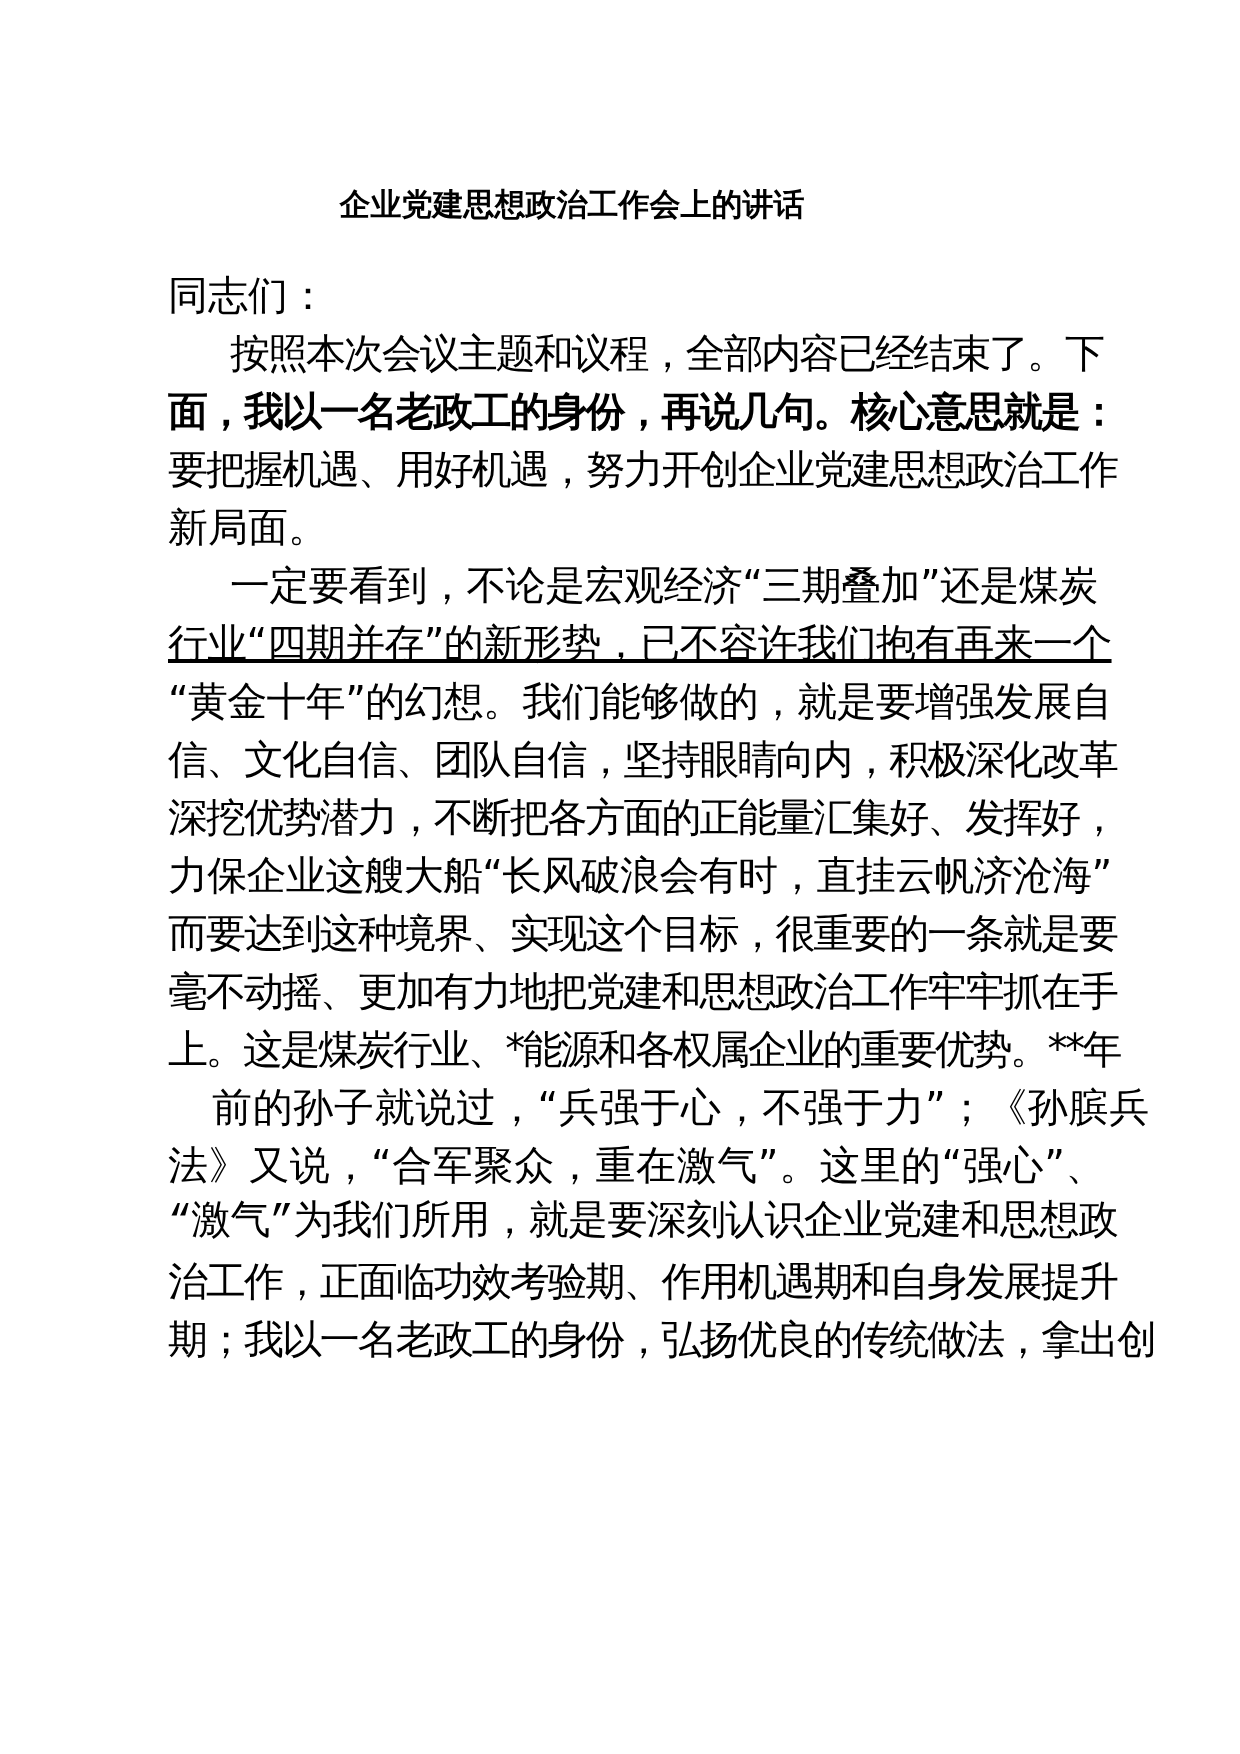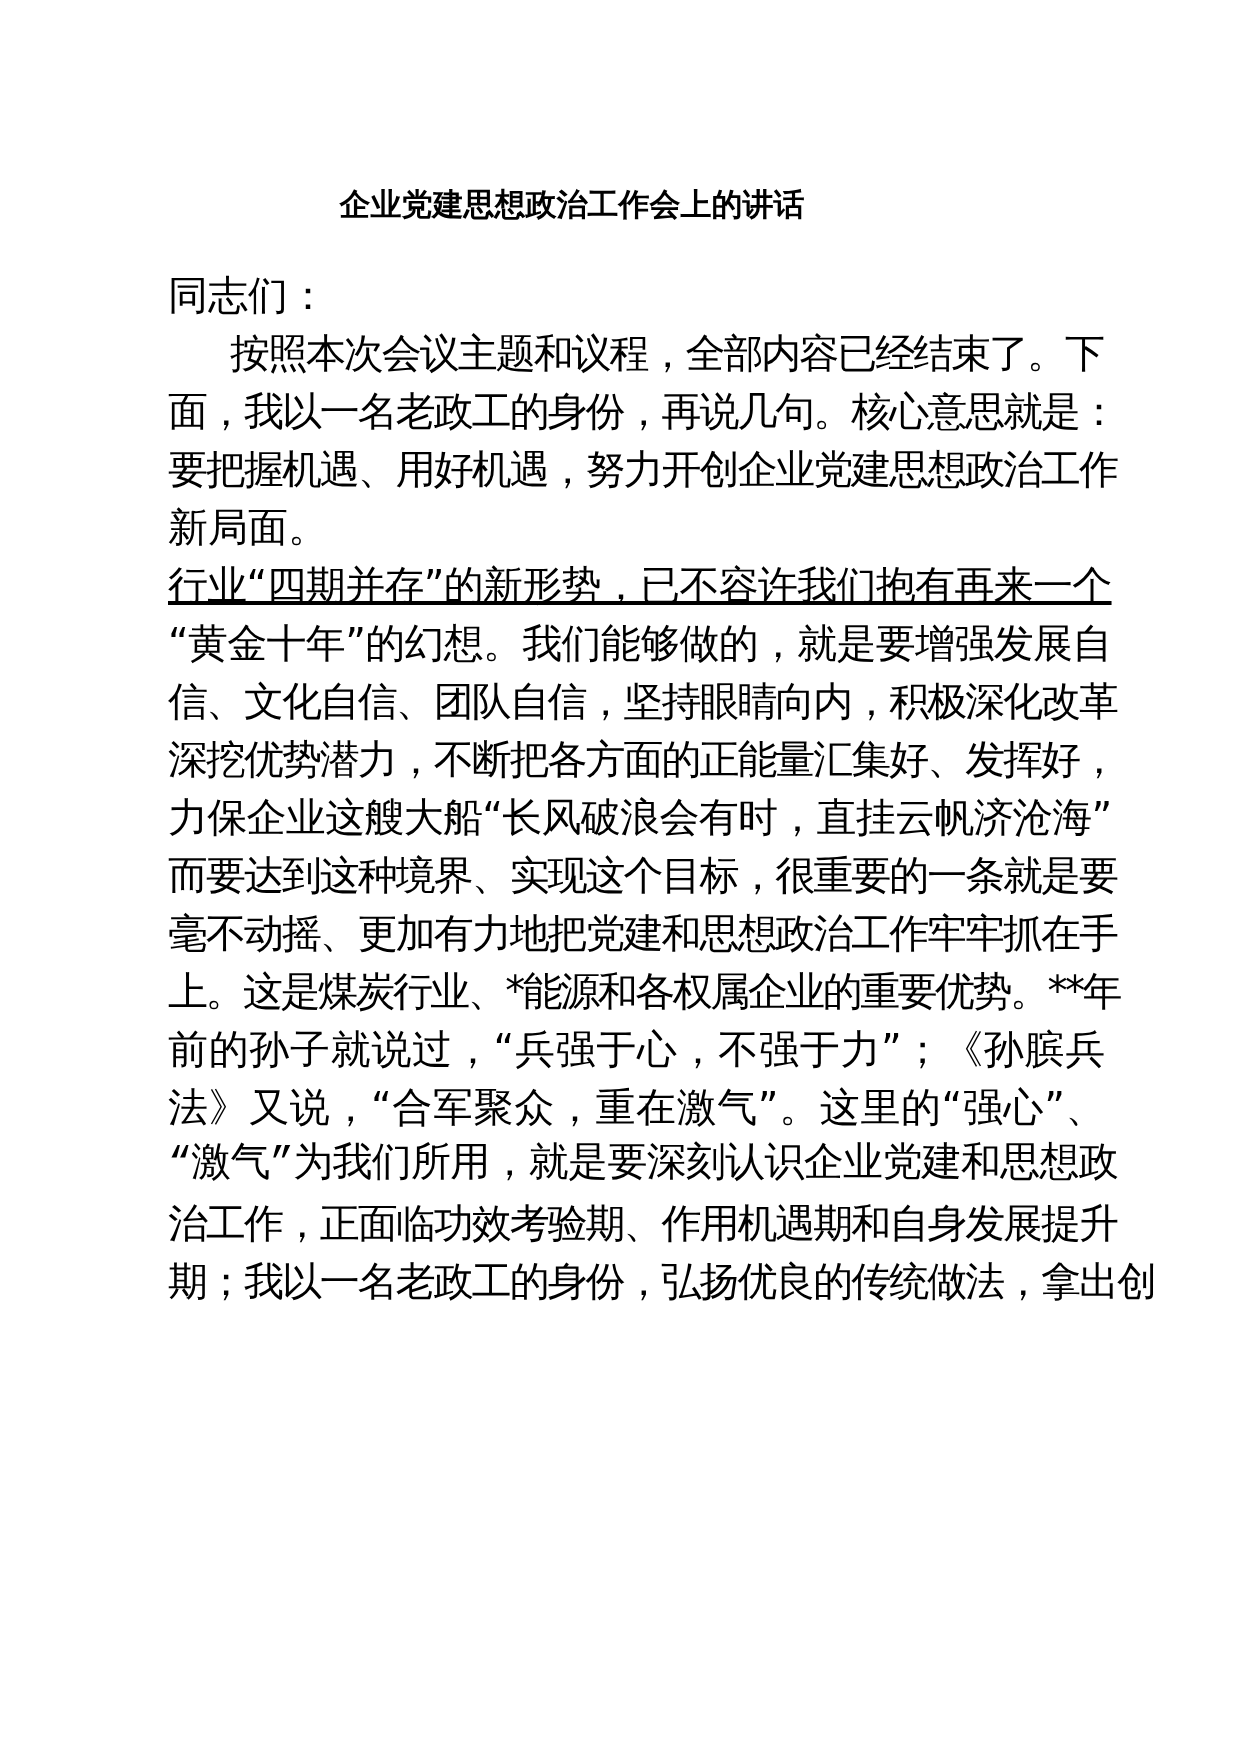--- a/index.html
+++ b/index.html
@@ -60,31 +60,32 @@
 </head>
 <body>
 
 <div class="page">
   <div class="title">企业党建思想政治工作会上的讲话</div>
 
   <div class="body-text">
     <span class="line">同志们：</span>
 
     <span class="line indent justify" style="text-align: left; text-align-last: left; letter-spacing: -2.04545px;">按照本次会议主题和议程，全部内容已经结束了。下</span>
-    <span class="line justify" style="text-align: right; text-align-last: left; letter-spacing: -2.04167px;">面，我以一名老政工的身份，再说几句。核心意思就是：</span>
+    <span class="line justify" style="text-align: right; text-align-last: left; letter-spacing: -2.04167px; font-weight: bold;">面，我以一名老政工的身份，再说几句。核心意思就是：</span>
     <span class="line justify" style="text-align: left; text-align-last: left; letter-spacing: -2.04167px;">要把握机遇、用好机遇，努力开创企业党建思想政治工作</span>
     <span class="line">新局面。</span>
 
+    <span class="line indent justify" style="text-align: left; text-align-last: left; letter-spacing: -0.600142px;">一定要看到，不论是宏观经济“三期叠加”还是煤炭</span>
     <span class="line justify" style="text-align: left; text-align-last: left; letter-spacing: -0.716797px; text-decoration: underline;">行业“四期并存”的新形势，已不容许我们抱有再来一个</span>
     <span class="line justify" style="text-align: left; text-align-last: left; letter-spacing: -0.716797px;">“黄金十年”的幻想。我们能够做的，就是要增强发展自</span>
     <span class="line justify" style="text-align: left; text-align-last: left; letter-spacing: -2.04167px;">信、文化自信、团队自信，坚持眼睛向内，积极深化改革</span>
     <span class="line justify" style="text-align: left; text-align-last: left; letter-spacing: -2.04167px;">深挖优势潜力，不断把各方面的正能量汇集好、发挥好，</span>
     <span class="line justify" style="text-align: left; text-align-last: left; letter-spacing: -0.716797px;">力保企业这艘大船“长风破浪会有时，直挂云帆济沧海”</span>
     <span class="line justify" style="text-align: left; text-align-last: left; letter-spacing: -2.04167px;">而要达到这种境界、实现这个目标，很重要的一条就是要</span>
     <span class="line justify" style="text-align: left; text-align-last: left; letter-spacing: -2.04167px;">毫不动摇、更加有力地把党建和思想政治工作牢牢抓在手</span>
     <span class="line justify" style="text-align: left; text-align-last: left; letter-spacing: -2.51923px;">上。这是煤炭行业、*能源和各权属企业的重要优势。**年</span>
-    <span class="line justify" style="text-align: right; text-align-last: left; letter-spacing: 0.686821px;">前的孙子就说过，“兵强于心，不强于力”；《孙膑兵</span>
+    <span class="line justify" style="text-align: right; text-align-last: left; letter-spacing: 0.686821px; margin-left: 44px;">前的孙子就说过，“兵强于心，不强于力”；《孙膑兵</span>
     <span class="line justify" style="text-align: left; text-align-last: left; letter-spacing: 0.608724px;">法》又说，“合军聚众，重在激气”。这里的“强心”、</span>
     <span class="line justify" style="text-align: left; text-align-last: left; letter-spacing: -0.716797px; font-family: Liberation Mono, monospace;">“激气”为我们所用，就是要深刻认识企业党建和思想政</span>
     <span class="line justify" style="text-align: left; text-align-last: left; letter-spacing: -2.04167px;">治工作，正面临功效考验期、作用机遇期和自身发展提升</span>
     <span class="line justify" style="text-align: left; text-align-last: left; letter-spacing: -2.04167px;">期；我以一名老政工的身份，弘扬优良的传统做法，拿出创</span>
   </div>
 </div>
 
 </body></html>

